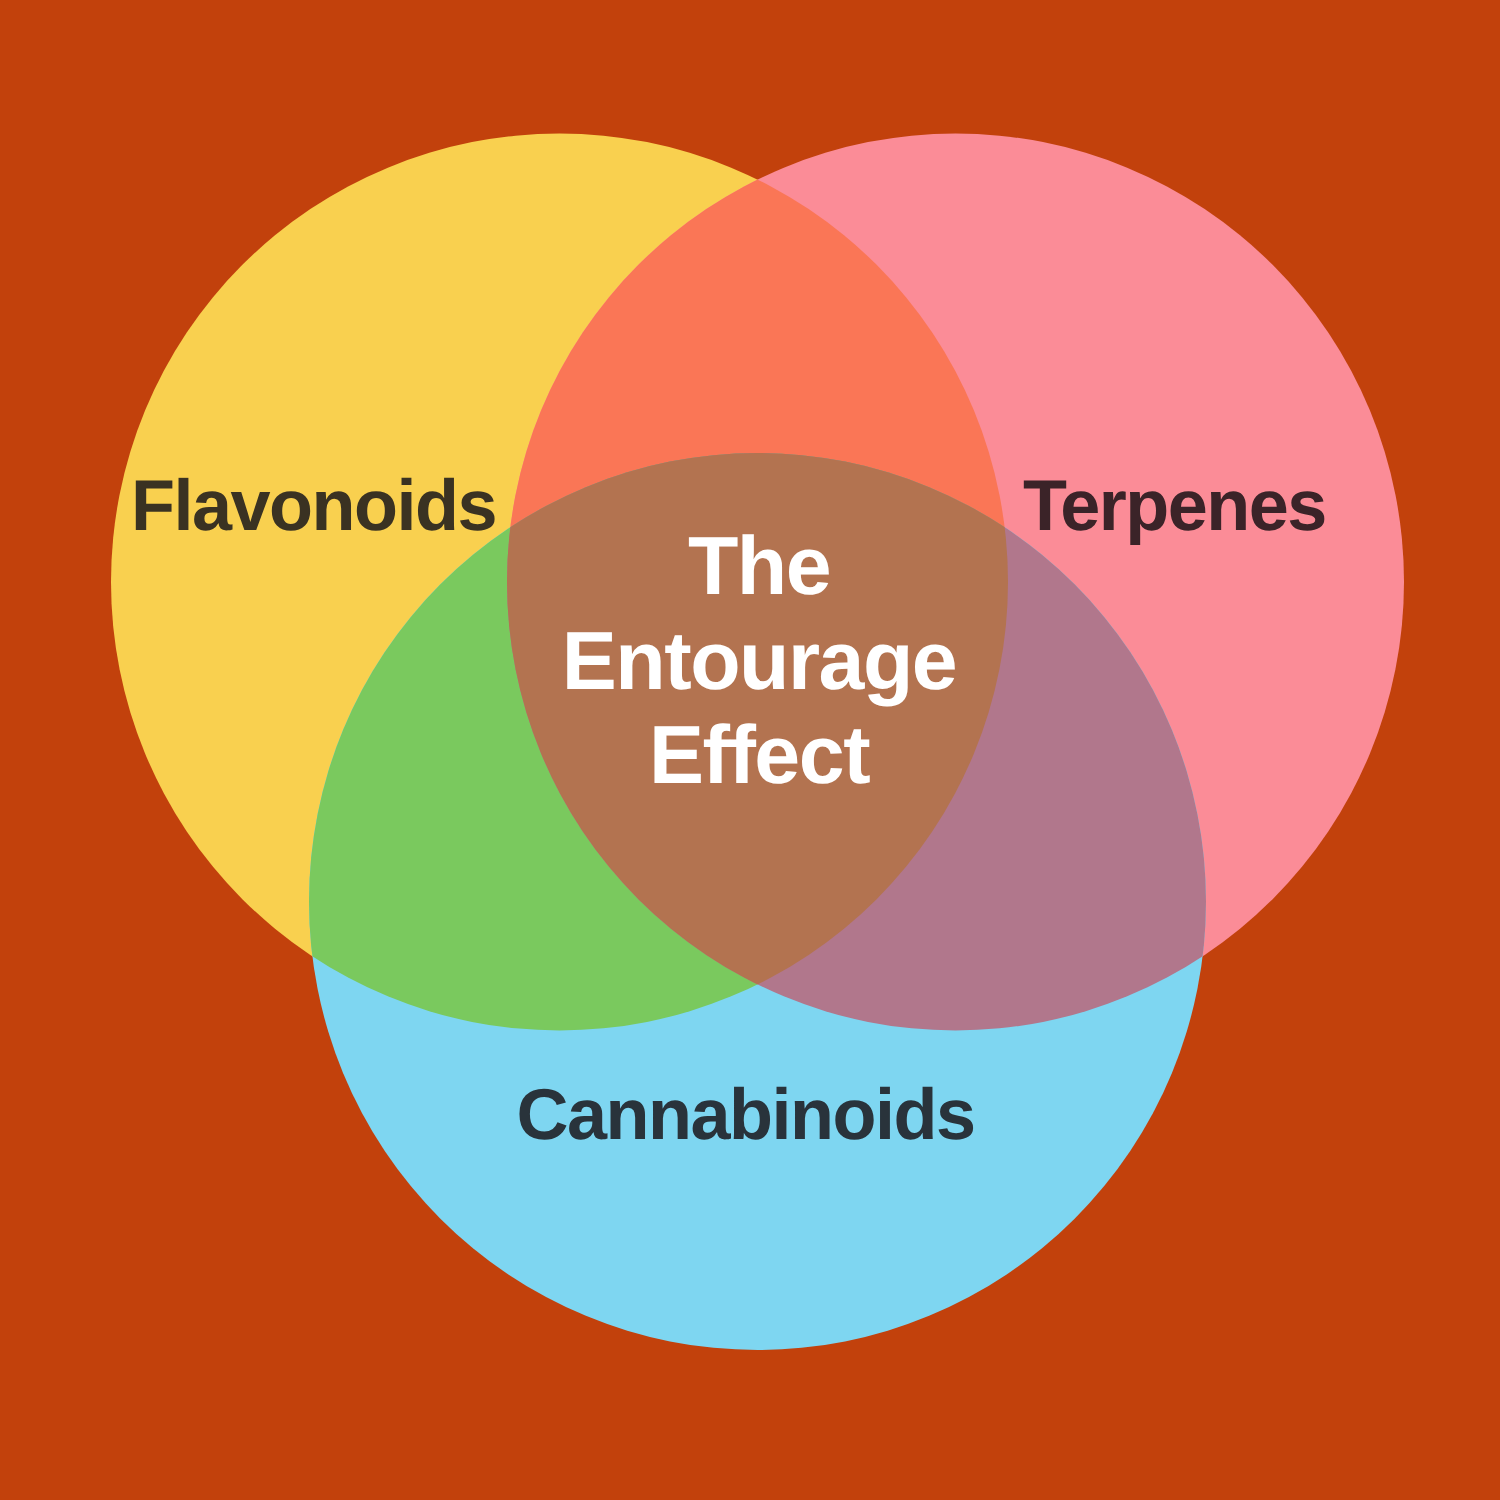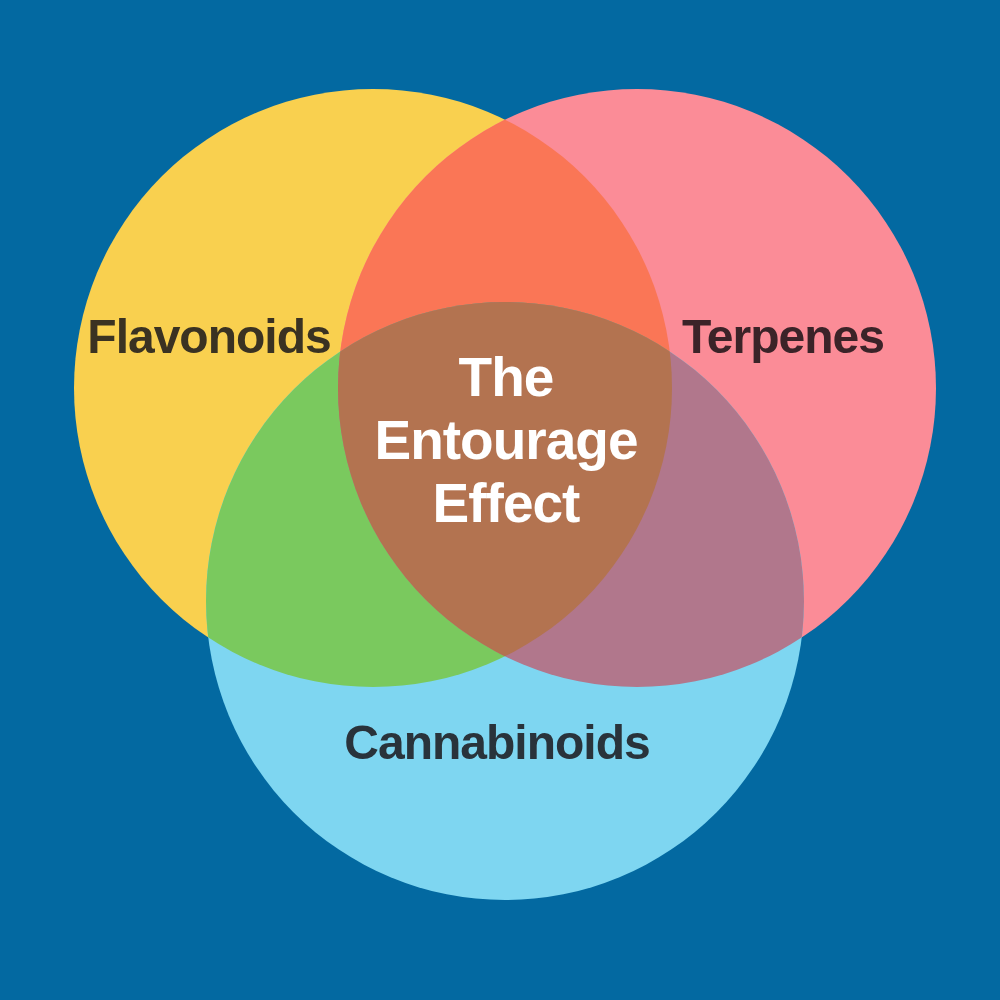--- a/index.html
+++ b/index.html
@@ -8,21 +8,21 @@
     width: 1000px;
     height: 1000px;
     background: #ffffff;
     overflow: hidden;
     font-family: "Liberation Sans", sans-serif;
   }
   .stage {
     position: relative;
     width: 1000px;
     height: 1000px;
-    background: #0369a1;
+    background: #c2410c;
   }
   svg {
     display: block;
   }
   text {
     font-family: "Liberation Sans", "DejaVu Sans", sans-serif;
     font-weight: bold;
   }
   .set-label {
     font-size: 48px;

